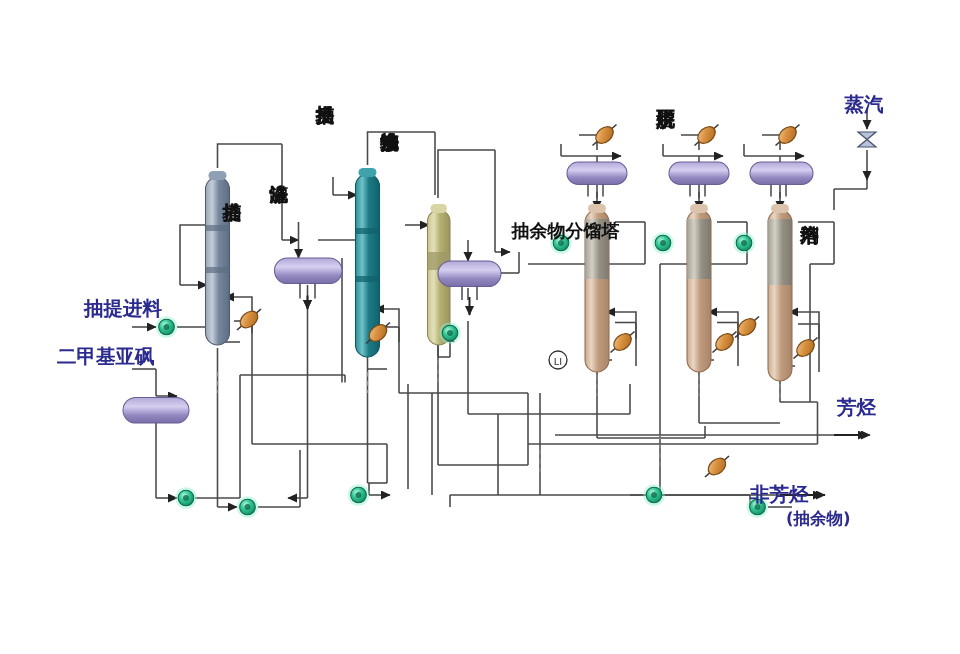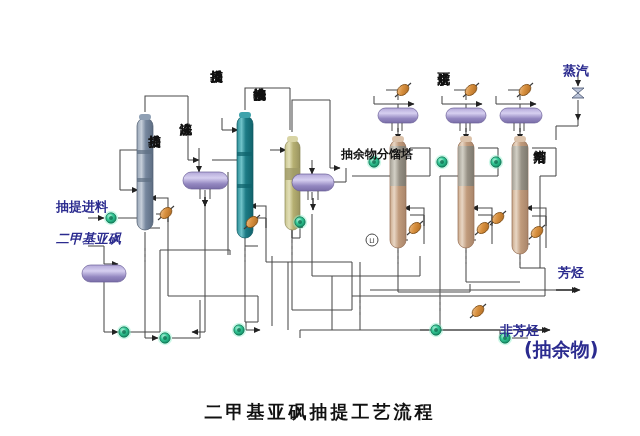--- a/index.html
+++ b/index.html
@@ -404,31 +404,30 @@
       <text x="372" y="243" font-size="6.5" text-anchor="middle" fill="#333">LI</text>
     </g>
 
     <g stroke="#222" stroke-width="1.2" fill="none">
       <path d="M556,290 L578,290" marker-end="url(#ar)"></path>
       <path d="M520,330 L550,330" marker-end="url(#ar)"></path>
     </g>
   </svg>
 
   <div class="lbl" style="left:56px;top:200px;font-size:13px;">抽提进料</div>
-  <div class="lbl" style="left:56px;top:232px;font-size:13px;font-style:italic;">二甲基亚砜</div>
+  <div class="lbl" style="left:38px;top:232px;font-size:13px;">二甲基亚砜</div>
   <div class="lbl" style="left:563px;top:40px;font-size:13px;margin-top:24px;">蒸汽</div>
 
   <div class="lbl vert dark" style="left:148px;top:125px;font-size:12.5px;">抽提塔</div>
   <div class="lbl vert dark" style="left:179px;top:113px;font-size:12.5px;">洗涤罐</div>
   <div class="lbl vert dark" style="left:210px;top:60px;font-size:12.5px;">反抽提塔</div>
   <div class="lbl vert dark" style="left:253px;top:78px;font-size:12.5px;">抽余物洗涤塔</div>
   <div class="lbl dark" style="left:341px;top:136px;font-size:12px;line-height:1.12;text-align:center;margin-top:12px;">
     <span>抽余物分馏塔</span>
   </div>
   <div class="lbl vert dark" style="left:437px;top:63px;font-size:12.5px;">脱丁烷塔</div>
   <div class="lbl vert dark" style="left:533px;top:140px;font-size:12.5px;">溶剂塔</div>
 
   <div class="lbl" style="left:558px;top:266px;font-size:13px;">芳烃</div>
   <div class="lbl" style="left:500px;top:324px;font-size:13px;">非芳烃</div>
-  <div class="lbl" style="left:524px;top:340px;font-size:19px;">(抽余物)</div>
-
-  <div class="title" style="top:400px;">二甲基亚砜抽提工艺流程</div>
+  <div class="lbl" style="left:524px;top:340px;font-size:11px;">(抽余物)</div>
+
 </div>
 
 </body></html>

